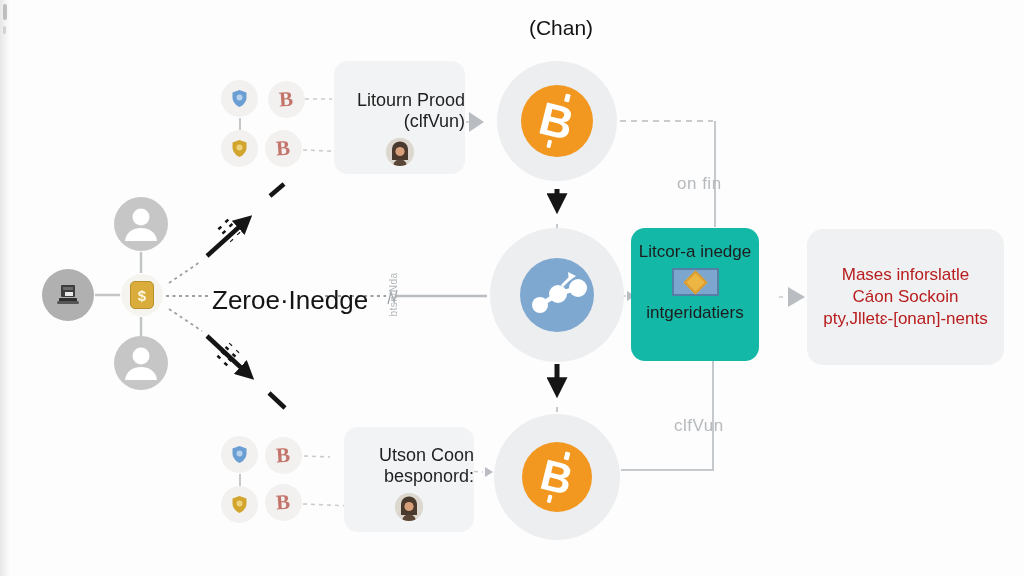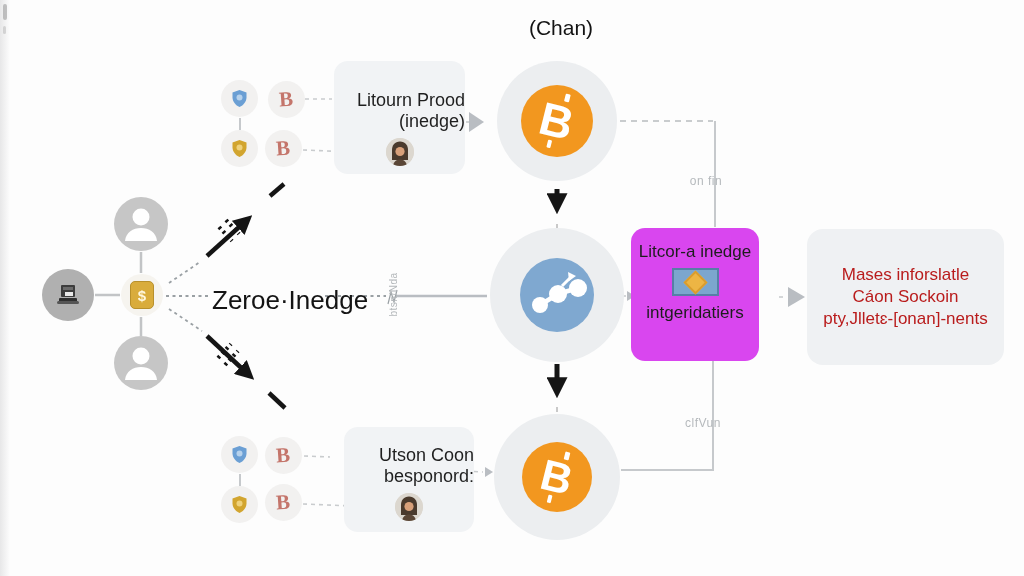--- a/index.html
+++ b/index.html
@@ -30,40 +30,40 @@
   .btc .bar.t{top:-6px;left:58%;}
   .btc .bar.b{bottom:-5px;left:38%;}
   .btc.big{font-size:46px;}
   .btc.small{font-size:43px;}
 
   
   .panel{background:#f1f3f5;border-radius:14px;text-align:right;}
   .panel .l{font-size:18px;line-height:21px;font-weight:500;color:#1f1f1f;}
   .box-top{left:334px;top:61px;width:131px;height:113px;padding-top:29px;box-sizing:border-box;}
   .box-bottom{left:344px;top:427px;width:130px;height:105px;padding-top:18px;box-sizing:border-box;}
-  .box-mid{left:631px;top:228px;width:128px;height:133px;background:#d946ef;border-radius:14px;
+  .box-mid{left:631px;top:228px;width:128px;height:133px;background:#14b8a6;border-radius:14px;
            display:flex;flex-direction:column;align-items:center;padding-top:13px;box-sizing:border-box;}
   .box-mid .l{font-size:17px;line-height:22px;font-weight:500;color:#1d1d1d;}
   .flag{width:47px;height:28px;background:#7ca6ce;border:2px solid #567fa6;box-sizing:border-box;
         margin:5px 0 6px 0;display:flex;align-items:center;justify-content:center;}
   .diamond{width:13px;height:13px;background:#edb544;border:2px solid #d99c2e;transform:rotate(45deg);}
   .box-right{left:807px;top:229px;width:197px;height:136px;background:#eff1f3;border-radius:16px;
              display:flex;flex-direction:column;justify-content:center;text-align:center;}
   .box-right .l{font-size:17px;line-height:22px;font-weight:500;color:#b91c1c;}
 
   .avatar{width:28px;height:28px;border-radius:50%;overflow:hidden;background:#dcd7cf;margin:6px auto 0;}
   .avatar svg{display:block;}
 
   .redB{font-family:"Liberation Serif",serif;font-weight:700;font-size:21px;color:#c4756b;
         transform:rotate(-4deg);line-height:1;}
   .goldcoin{width:22px;height:26px;background:#d9ac3c;border:1.5px solid #b8902c;border-radius:5px;
             display:flex;align-items:center;justify-content:center;font-size:15px;font-weight:700;color:#fff8e0;}
 
   .hub-label{left:212px;top:285px;width:116px;text-align:center;font-size:26px;font-weight:500;color:#141414;}
-  .edge-label{font-size:12px;color:#b6babd;text-align:center;letter-spacing:.5px;}
+  .edge-label{font-size:17px;color:#b6babd;text-align:left;letter-spacing:.5px;}
   .lab-onfin{left:677px;top:174px;width:58px;}
   .lab-clfvun{left:674px;top:416px;width:58px;}
   .lab-rot{left:363px;top:289px;width:60px;font-size:10px;color:#b3b7ba;text-align:center;
            transform:rotate(-90deg);letter-spacing:.5px;}
 </style>
 </head>
 <body>
 
 <div class="stage">
 
@@ -157,21 +157,21 @@
       <path d="M8.5 1l7 2.6v4.6c0 4.4-3 8-7 9.8-4-1.8-7-5.4-7-9.8V3.6z" fill="#d2a52f"></path>
       <circle cx="8.5" cy="8.5" r="3" fill="#efd27c"></circle>
     </svg>
   </div>
   <div class="abs mini" style="left:265px;top:130px;">
     <span class="redB">B</span>
   </div>
 
   <div class="abs panel box-top">
     <div class="l">Litourn Prood</div>
-    <div class="l">(inedge)</div>
+    <div class="l">(clfVun)</div>
     <div class="avatar">
       <svg width="28" height="28" viewBox="0 0 28 28">
         <circle cx="14" cy="14" r="14" fill="#dcd7cf"></circle>
         <path d="M14 3.5c-5.2 0-8 4-8 8.5v10h16v-10c0-4.5-2.8-8.5-8-8.5z" fill="#4a3a2d"></path>
         <circle cx="14" cy="13.5" r="4.6" fill="#d8a07a"></circle>
         <path d="M7 28c.6-4.5 3.6-6.5 7-6.5s6.4 2 7 6.5z" fill="#5a4636"></path>
       </svg>
     </div>
   </div>
 

